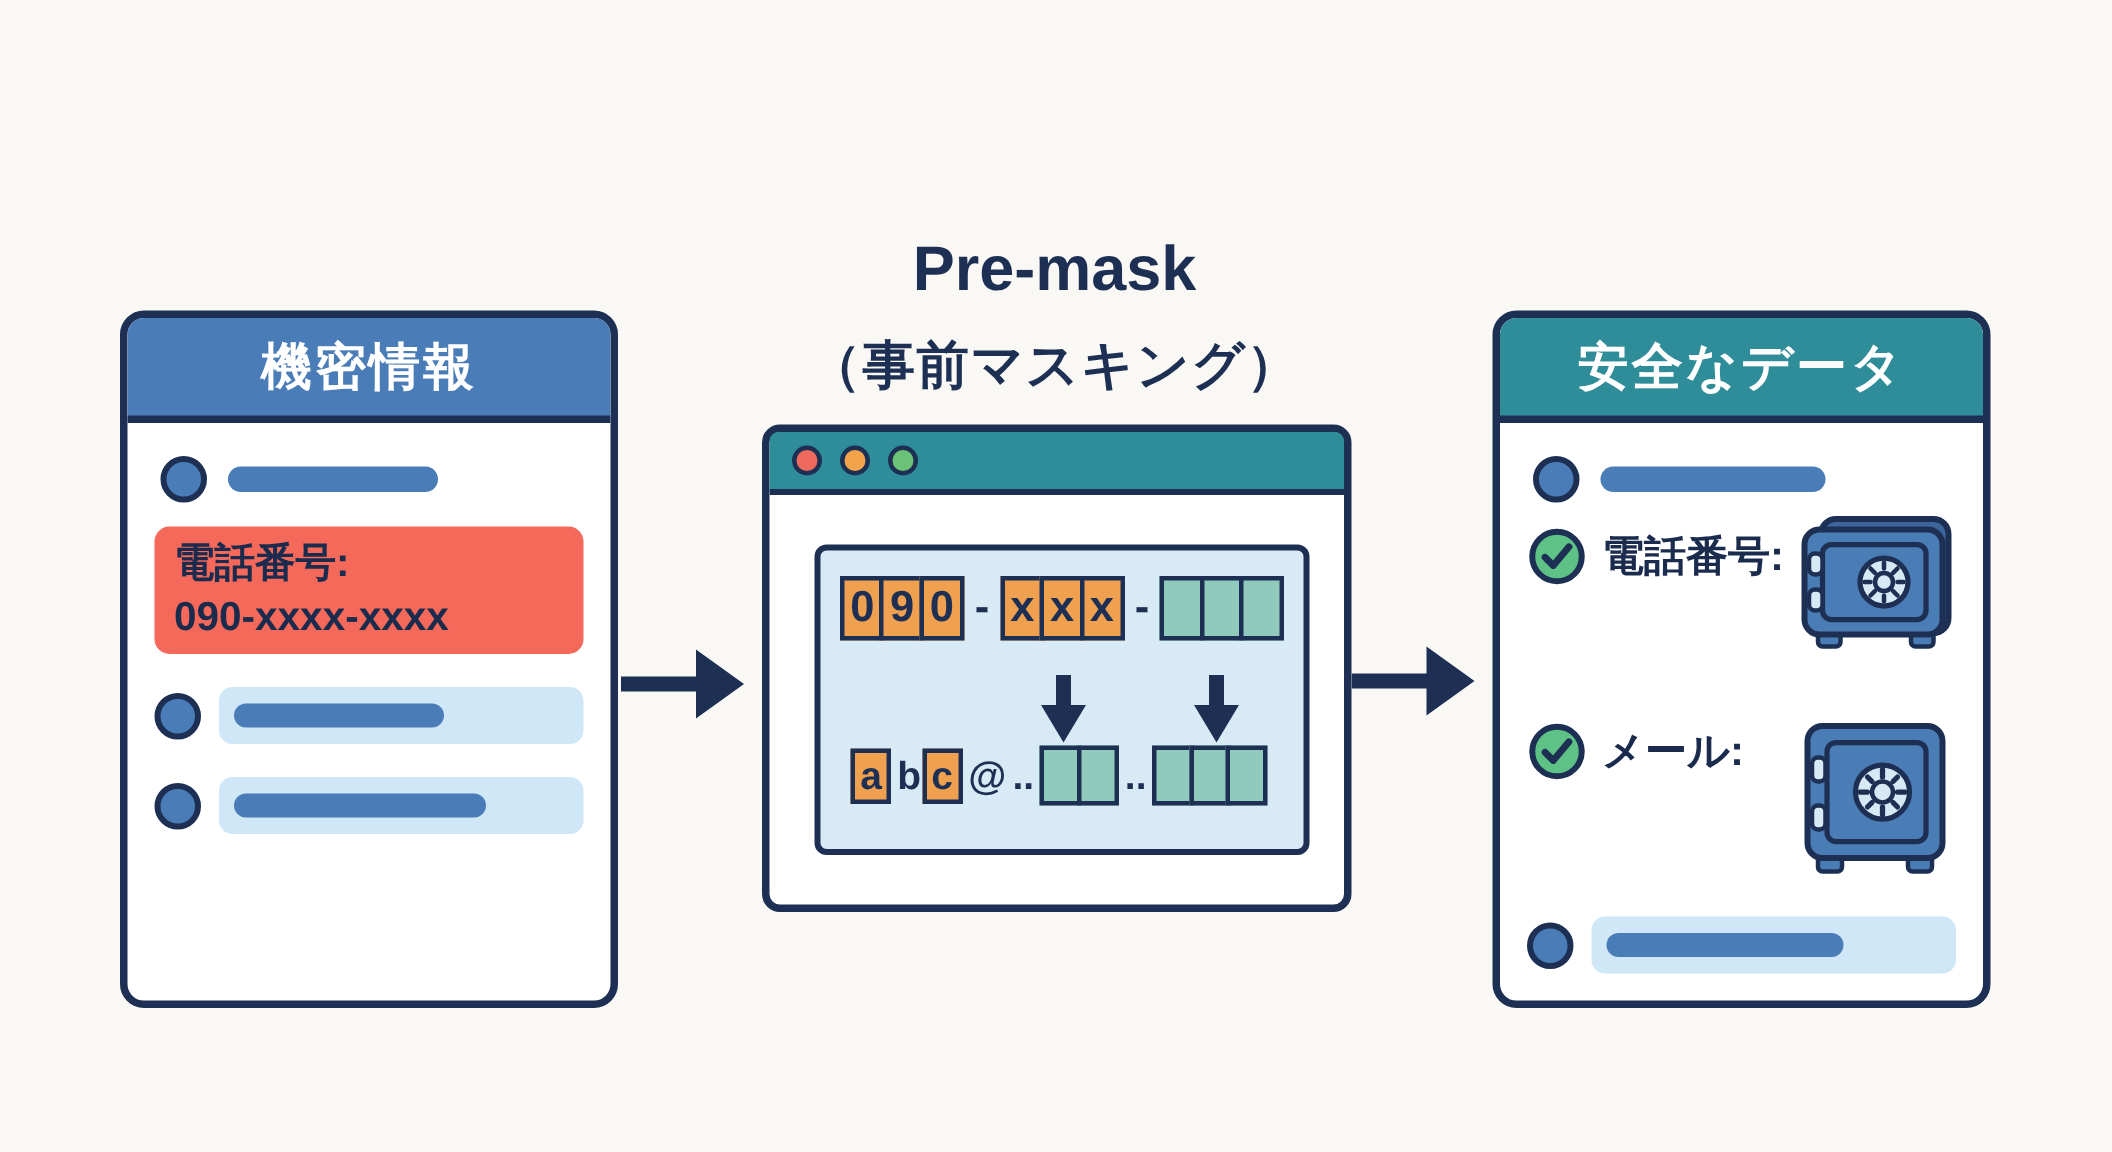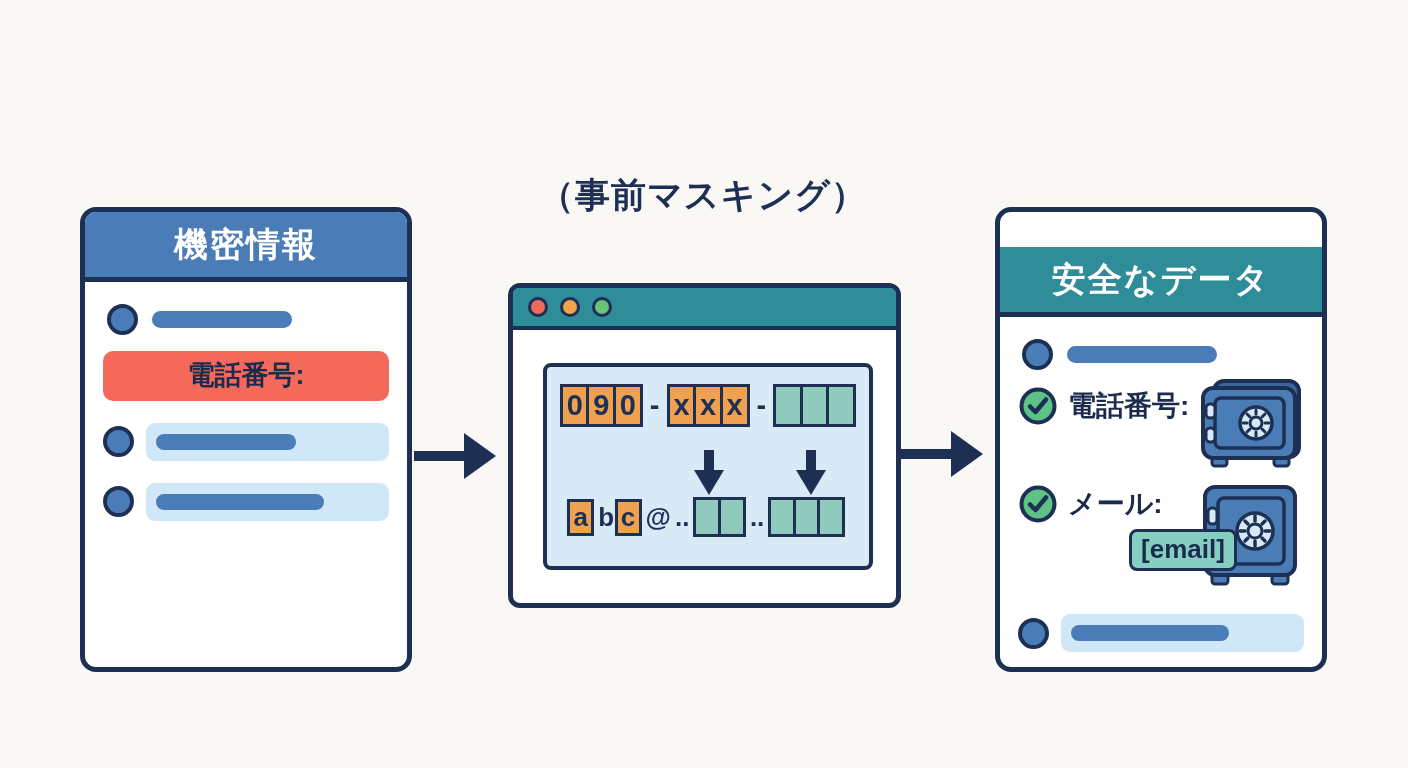--- a/index.html
+++ b/index.html
@@ -23,22 +23,22 @@
   #left-panel { left:80px; top:207px; }
   #right-panel { left:995px; top:207px; }
   .panel-header {
     height:70px;
     border-bottom:5px solid #1d3054;
     display:flex; align-items:center; justify-content:center;
     color:#ffffff; font-size:34px; font-weight:700;
     letter-spacing:2px;
   }
   #left-panel .panel-header { background:#4a7cb8; }
-  #right-panel .panel-header { background:#2e8d98;margin-top:35px; }
-  .panel-body { padding:14px 18px 0 18px;text-align:center; }
+  #right-panel .panel-header { background:#2e8d98; }
+  .panel-body { padding:14px 18px 0 18px; }
 
   .avatar-row { display:flex; align-items:center; gap:14px; margin:8px 0 0 4px; }
   .avatar-dot {
     width:31px; height:31px; border-radius:50%;
     background:#4a7cb8; border:4px solid #1d3054; flex:none;
   }
   .line-bar { height:17px; border-radius:9px; background:#4a7cb8; }
 
   .red-box {
     background:#f4695a; border-radius:10px;
@@ -108,21 +108,21 @@
   #down-arrow-2 { left:246px; }
 
   
   .flow-arrow { position:absolute; }
   #arrow-left  { left:414px; top:430px; }
   #arrow-right { left:901px; top:428px; }
 
   
   .safe-row { position:relative; margin-top:16px; }
   #phone-safe-row { height:98px; }
-  #email-safe-row { height:110px; margin-top:0; }
+  #email-safe-row { height:110px; margin-top:32px; }
   .safe-row-line { display:flex; align-items:center; gap:10px; position:relative; z-index:0; }
   .check-icon { flex:none; }
   .safe-label { font-size:28px; font-weight:700; color:#1a2b4d; }
   .data-tag {
     position:relative; z-index:2;
     display:inline-block; margin:5px 0 0 44px;
     background:#85cfc1; border:3.5px solid #1d3054; border-radius:8px;
     padding:2px 9px 3px 9px;
     font-weight:700; font-size:26px; color:#1a2b4d;
   }
@@ -135,37 +135,39 @@
 
 <div class="panel" id="left-panel">
   <div class="panel-header">機密情報</div>
   <div class="panel-body">
     <div class="avatar-row">
       <div class="avatar-dot"></div>
       <div class="line-bar" style="width:140px;"></div>
     </div>
     <div class="red-box" id="redbox-phone">
       <div>電話番号:</div>
+      <div>090-xxxx-xxxx</div>
     </div>
     <div class="skeleton-row">
       <div class="avatar-dot"></div>
       <div class="skeleton-track">
         <div class="skeleton-fill" style="width:60%;"></div>
       </div>
     </div>
     <div class="skeleton-row">
       <div class="avatar-dot"></div>
       <div class="skeleton-track">
         <div class="skeleton-fill" style="width:72%;"></div>
       </div>
     </div>
   </div>
 </div>
 
 <div id="flow-title">
+  <div class="t1">Pre-mask</div>
   <div class="t2">（事前マスキング）</div>
 </div>
 
 <div id="mask-window">
   <div id="titlebar">
     <div class="traffic-dot dot-red"></div>
     <div class="traffic-dot dot-orange"></div>
     <div class="traffic-dot dot-green"></div>
   </div>
   <div id="mask-canvas">
@@ -294,21 +296,20 @@
           </g>
         </svg>
       </div>
       <div class="safe-row-line">
         <svg class="check-icon" width="40" height="40" viewBox="0 0 40 40">
           <circle cx="20" cy="20" r="16.5" fill="#5ec185" stroke="#1d3054" stroke-width="4"></circle>
           <path d="M12 20.5 L17.5 26 L28 13.5" fill="none" stroke="#1d3054" stroke-width="4.5" stroke-linecap="round" stroke-linejoin="round"></path>
         </svg>
         <span class="safe-label">メール:</span>
       </div>
-      <div class="data-tag">[email]</div>
     </div>
 
     <div class="skeleton-row" style="margin-top:20px;">
       <div class="avatar-dot"></div>
       <div class="skeleton-track">
         <div class="skeleton-fill" style="width:68%;"></div>
       </div>
     </div>
 
   </div>

